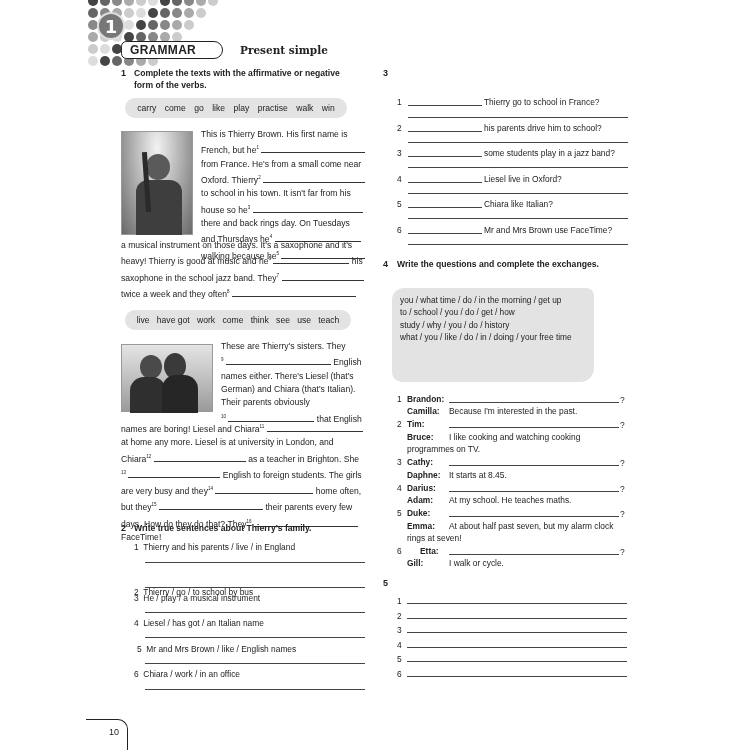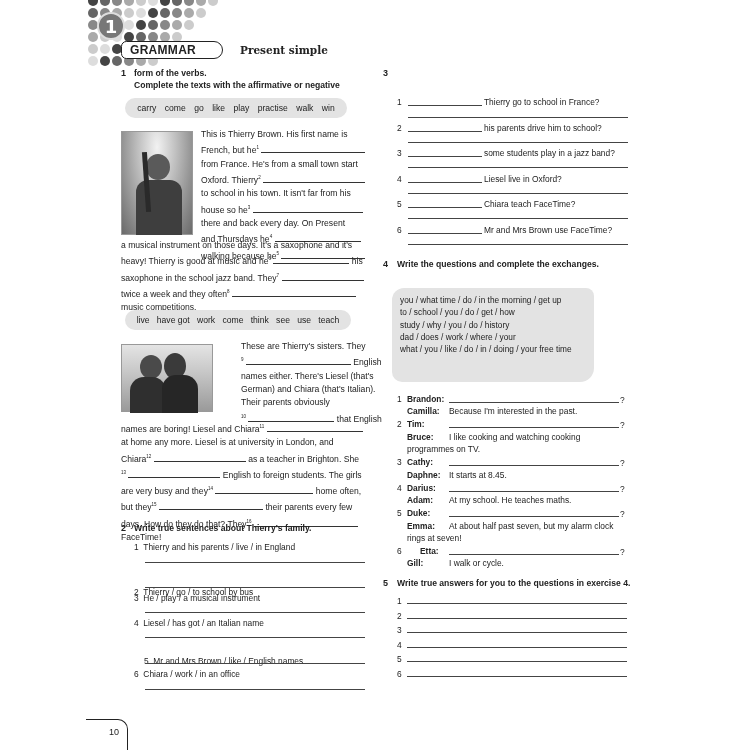--- a/index.html
+++ b/index.html
@@ -103,22 +103,22 @@
       <div class="dot" style="left: 36px; top: 56px; background: rgb(136, 136, 136);"></div>
       <div class="dot" style="left: 48px; top: 56px; background: rgb(170, 170, 170);"></div>
       <div class="dot" style="left: 60px; top: 56px; background: rgb(204, 204, 204);"></div>
     </div>
   <div class="unit-badge">1</div>
   <div class="section-tag">GRAMMAR</div>
   <div class="section-sub">Present simple</div>
 
   <div class="ex-num" style="left:121px;top:68px;">1</div>
   <div class="ex-head" style="left:134px;top:67px;">
+    <div>Complete the texts with the affirmative or negative</div>
     <div>form of the verbs.</div>
-    <div>Complete the texts with the affirmative or negative</div>
   </div>
 
   <div class="wordbox" style="left:125px;top:98px;width:222px;height:20px;">
     <span>carry</span>
     <span>come</span>
     <span>go</span>
     <span>like</span>
     <span>play</span>
     <span>practise</span>
     <span>walk</span>
@@ -127,56 +127,55 @@
 
   <div class="photo" style="left:121px;top:131px;width:72px;height:104px;background:radial-gradient(ellipse at 50% 15%, #f2f2f2 0%, #bdbdbd 40%, #6a6a6a 100%);">
     <div class="photo-inner" style="left:24px;top:22px;width:24px;height:26px;border-radius:50%;background:#5a5a5a;"></div>
     <div class="photo-inner" style="left:14px;top:48px;width:46px;height:55px;border-radius:12px 12px 0 0;background:#3e3e3e;"></div>
     <div class="photo-inner" style="left:22px;top:20px;width:5px;height:60px;background:#2a2a2a;transform:rotate(-4deg);"></div>
   </div>
 
   <div class="para" style="left:201px;top:128px;width:165px;">
     <div>This is Thierry Brown. His first name is</div>
     <div><span>French, but he</span><sup class="n">1</sup> <span class="blank" style="width:104px"></span></div>
-    <div>from France. He's from a small town start</div>
+    <div>from France. He's from a small come near</div>
     <div><span>Oxford. Thierry</span><sup class="n">2</sup> <span class="blank" style="width:102px"></span></div>
     <div>to school in his town. It isn't far from his</div>
     <div><span>house so he</span><sup class="n">3</sup> <span class="blank" style="width:110px"></span></div>
-    <div>there and back every day. On Present</div>
+    <div>there and back rings day. On Tuesdays</div>
     <div><span>and Thursdays he</span><sup class="n">4</sup> <span class="blank" style="width:86px"></span></div>
     <div><span>walking because he</span><sup class="n">5</sup> <span class="blank" style="width:84px"></span></div>
   </div>
 
   <div class="para" style="left:121px;top:239px;width:250px;">
     <div>a musical instrument on those days. It's a saxophone and it's</div>
     <div><span>heavy! Thierry is good at music and he</span><sup class="n">6</sup> <span class="blank" style="width:76px"></span> <span>his</span></div>
     <div><span>saxophone in the school jazz band. They</span><sup class="n">7</sup> <span class="blank" style="width:82px"></span></div>
     <div><span>twice a week and they often</span><sup class="n">8</sup> <span class="blank" style="width:124px"></span></div>
-    <div>music competitions.</div>
   </div>
 
   <div class="wordbox" style="left:125px;top:310px;width:226px;height:20px;">
     <span>live</span>
     <span>have got</span>
     <span>work</span>
     <span>come</span>
     <span>think</span>
     <span>see</span>
     <span>use</span>
     <span>teach</span>
   </div>
 
   <div class="photo" style="left:121px;top:344px;width:92px;height:68px;background:linear-gradient(180deg,#e4e4e4 0%,#c8c8c8 40%,#9a9a9a 100%);">
     <div class="photo-inner" style="left:18px;top:10px;width:22px;height:24px;border-radius:50%;background:#4a4a4a;"></div>
     <div class="photo-inner" style="left:42px;top:8px;width:22px;height:26px;border-radius:50%;background:#3a3a3a;"></div>
     <div class="photo-inner" style="left:8px;top:32px;width:36px;height:36px;border-radius:14px 14px 0 0;background:#2f2f2f;"></div>
     <div class="photo-inner" style="left:40px;top:30px;width:36px;height:38px;border-radius:14px 14px 0 0;background:#262626;"></div>
   </div>
 
-  <div class="para" style="left:221px;top:340px;width:148px;margin-left:20px;">
+  <div class="para" style="left:221px;top:340px;width:148px;">
     <div>These are Thierry's sisters. They</div>
     <div><sup class="n">9</sup> <span class="blank" style="width:105px"></span> <span>English</span></div>
     <div>names either. There's Liesel (that's</div>
     <div>German) and Chiara (that's Italian).</div>
     <div>Their parents obviously</div>
     <div><sup class="n">10</sup> <span class="blank" style="width:86px"></span> <span>that English</span></div>
   </div>
 
   <div class="para" style="left:121px;top:420px;width:250px;">
     <div><span>names are boring! Liesel and Chiara</span><sup class="n">11</sup> <span class="blank" style="width:96px"></span></div>
@@ -194,21 +193,21 @@
 
   <div>
     <div class="row" style="left:134px;top:542px;"><span>1</span>&nbsp;&nbsp;<span>Thierry and his parents / live / in England</span></div>
     <div class="line" style="left:145px;top:562px;width:220px;"></div>
     <div class="row" style="left:134px;top:567px;margin-top:20px;"><span>2</span>&nbsp;&nbsp;<span>Thierry / go / to school by bus</span></div>
     <div class="line" style="left:145px;top:587px;width:220px;"></div>
     <div class="row" style="left:134px;top:593px;"><span>3</span>&nbsp;&nbsp;<span>He / play / a musical instrument</span></div>
     <div class="line" style="left:145px;top:612px;width:220px;"></div>
     <div class="row" style="left:134px;top:618px;"><span>4</span>&nbsp;&nbsp;<span>Liesel / has got / an Italian name</span></div>
     <div class="line" style="left:145px;top:637px;width:220px;"></div>
-    <div class="row" style="left:144px;top:644px;margin-top:12px;"><span>5</span>&nbsp;&nbsp;<span>Mr and Mrs Brown / like / English names</span></div>
+    <div class="row" style="left:137px;top:644px;"><span>5</span>&nbsp;&nbsp;<span>Mr and Mrs Brown / like / English names</span></div>
     <div class="line" style="left:145px;top:663px;width:220px;"></div>
     <div class="row" style="left:134px;top:669px;"><span>6</span>&nbsp;&nbsp;<span>Chiara / work / in an office</span></div>
     <div class="line" style="left:145px;top:689px;width:220px;"></div>
   </div>
 
   <div class="ex-num" style="left:383px;top:68px;">3</div>
   <div class="ex-head" style="left:397px;top:67px;">
   </div>
 
   <div>
@@ -227,37 +226,36 @@
     <div class="row" style="left:484px;top:148px;">some students play in a jazz band?</div>
     <div class="line" style="left:408px;top:167px;width:220px;"></div>
 
     <div class="row" style="left:397px;top:174px;">4</div>
     <div class="line" style="left:408px;top:182px;width:74px;"></div>
     <div class="row" style="left:484px;top:174px;">Liesel live in Oxford?</div>
     <div class="line" style="left:408px;top:193px;width:220px;"></div>
 
     <div class="row" style="left:397px;top:199px;">5</div>
     <div class="line" style="left:408px;top:207px;width:74px;"></div>
-    <div class="row" style="left:484px;top:199px;">Chiara teach FaceTime?</div>
+    <div class="row" style="left:484px;top:199px;">Chiara like Italian?</div>
     <div class="line" style="left:408px;top:218px;width:220px;"></div>
 
     <div class="row" style="left:397px;top:225px;">6</div>
     <div class="line" style="left:408px;top:233px;width:74px;"></div>
     <div class="row" style="left:484px;top:225px;">Mr and Mrs Brown use FaceTime?</div>
     <div class="line" style="left:408px;top:244px;width:220px;"></div>
   </div>
 
   <div class="ex-num" style="left:383px;top:259px;">4</div>
   <div class="ex-head" style="left:397px;top:258px;">Write the questions and complete the exchanges.</div>
 
   <div class="phrasebox">
     <div>you / what time / do / in the morning / get up</div>
     <div>to / school / you / do / get / how</div>
     <div>study / why / you / do / history</div>
-    <div>dad / does / work  / where / your</div>
     <div>what / you / like / do / in / doing / your free time</div>
   </div>
 
   <div>
 
     <div class="dlg-num" style="left:397px;top:394px;">1</div>
     <div class="dlg-name" style="left:407px;top:394px;text-align:right;">Brandon:</div>
     <div class="line" style="left:449px;top:402px;width:170px;"></div>
     <div class="dlg-text" style="left:620px;top:394px;">?</div>
     <div class="dlg-name" style="left:407px;top:406px;">Camilla:</div>
@@ -295,21 +293,20 @@
 
     <div class="dlg-num" style="left:397px;top:546px;">6</div>
     <div class="dlg-name" style="left:420px;top:546px;">Etta:</div>
     <div class="line" style="left:449px;top:554px;width:170px;"></div>
     <div class="dlg-text" style="left:620px;top:546px;">?</div>
     <div class="dlg-name" style="left:407px;top:558px;">Gill:</div>
     <div class="dlg-text" style="left:449px;top:557px;">I walk or cycle.</div>
   </div>
 
   <div class="ex-num" style="left:383px;top:578px;">5</div>
-  <div class="ex-head" style="left:397px;top:577px;">Write true answers for you to the questions in exercise 4.</div>
 
   <div>
     <div class="row" style="left:397px;top:596px;">1</div>
     <div class="line" style="left:407px;top:603px;width:220px;"></div>
     <div class="row" style="left:397px;top:611px;">2</div>
     <div class="line" style="left:407px;top:618px;width:220px;"></div>
     <div class="row" style="left:397px;top:625px;">3</div>
     <div class="line" style="left:407px;top:632px;width:220px;"></div>
     <div class="row" style="left:397px;top:640px;">4</div>
     <div class="line" style="left:407px;top:647px;width:220px;"></div>

